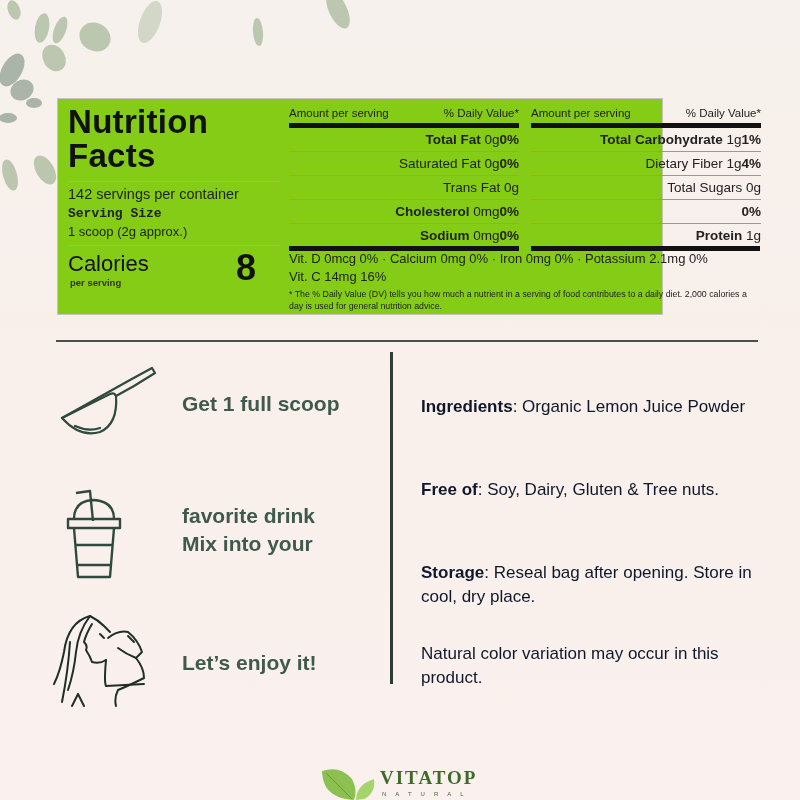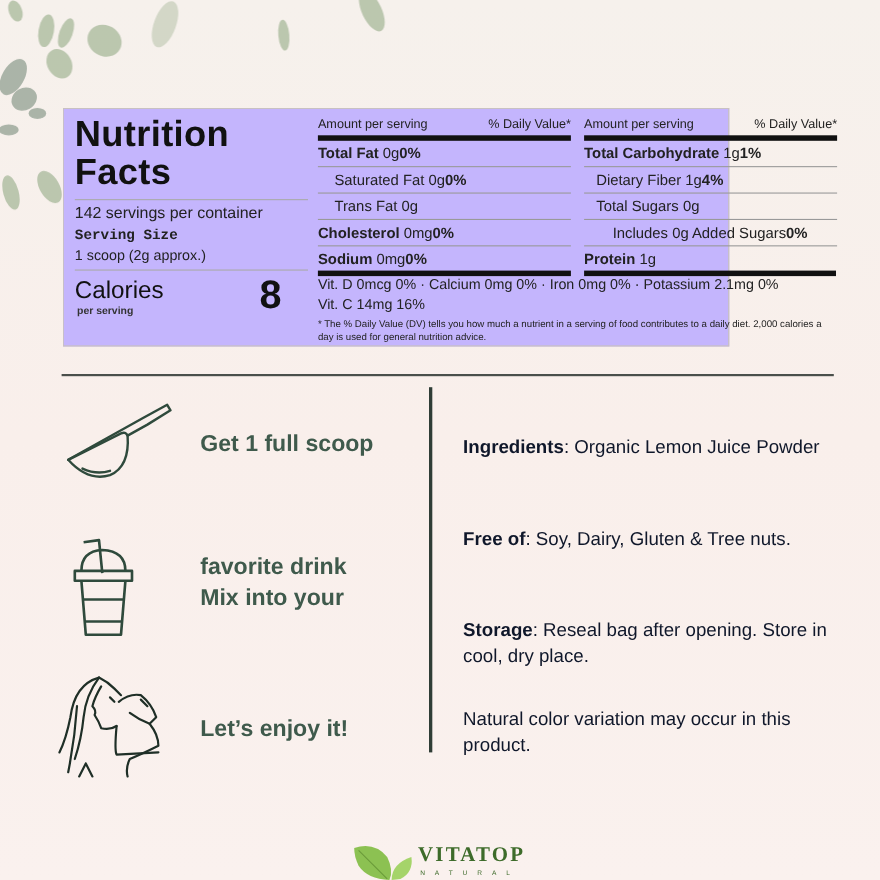--- a/index.html
+++ b/index.html
@@ -9,41 +9,41 @@
     background: #f8f0ec;
     font-family: "Liberation Sans", "DejaVu Sans", sans-serif;
     color: #1a1a1a;
   }
   .bg { position: absolute; inset: 0; background: linear-gradient(180deg, #f6f1ec 0%, #f9efeb 50%, #faf1ee 100%); }
   .leaves { position: absolute; left: 0; top: 0; width: 800px; height: 330px; pointer-events: none; }
 
   
   .label {
     position: absolute; left: 57px; top: 98px; width: 606px; height: 217px;
-    background: #c4b5fd; border: 1px solid #c9c2bc;
+    background: #84cc16; border: 1px solid #c9c2bc;
   }
   .nf-title {
     position: absolute; left: 10px; top: 6px;
     font-size: 33px; font-weight: bold; line-height: 34px; letter-spacing: 0.3px; color: #111;
   }
   .nf-sep1 { position: absolute; left: 10px; top: 82px; width: 212px; height: 1px; background: #aaa; }
   .nf-servings { position: absolute; left: 10px; top: 87px; font-size: 14.5px; color: #222; }
   .nf-size-label { position: absolute; left: 10px; top: 107px; font-size: 13px; font-weight: bold; color: #222; font-family: Liberation Mono, monospace; }
   .nf-size-value { position: absolute; left: 10px; top: 125px; font-size: 13px; color: #222; }
   .nf-sep2 { position: absolute; left: 10px; top: 146px; width: 212px; height: 1px; background: #aaa; }
   .nf-cal { position: absolute; left: 10px; top: 152px; font-size: 22px; font-weight: normal; color: #111; }
   .nf-cal-sub { position: absolute; left: 12px; top: 178px; font-size: 9.5px; font-weight: bold; color: #333; }
   .nf-cal-val { position: absolute; left: 178px; top: 148px; font-size: 36px; font-weight: bold; color: #111; }
 
   .col { position: absolute; top: 6px; width: 230px; }
   .col.c1 { left: 231px; }
   .col.c2 { left: 473px; }
   .col-head { display: flex; justify-content: space-between; font-size: 11.5px; color: #222; height: 16px; line-height: 16px; }
   .thick { height: 5px; background: #111; margin-top: 2px; }
-  .row { display: flex; justify-content: flex-start; height: 24px; line-height: 24px; font-size: 13.5px; border-bottom: 1px solid #999; color: #222; }
+  .row { display: flex; justify-content: flex-end; height: 24px; line-height: 24px; font-size: 13.5px; border-bottom: 1px solid #999; color: #222; }
   .row:last-child { border-bottom: none; }
   .row .b { font-weight: bold; }
   .row .pct { font-weight: bold; }
   .ind1 { padding-left: 15px; }
   .ind2 { padding-left: 26px; }
   .ind1c2 { padding-left: 11px; }
 
   .nf-bottom-bar1 { position: absolute; left: 231px; top: 147px; width: 230px; height: 5px; background: #111; }
   .nf-bottom-bar2 { position: absolute; left: 473px; top: 147px; width: 229px; height: 5px; background: #111; }
   .vit1 { position: absolute; left: 231px; top: 152px; font-size: 13px; color: #222; white-space: nowrap; }
@@ -150,21 +150,20 @@
         </div>
       <div class="row">
           <span class="ind1c2"><span>Dietary Fiber</span><span> 1g</span></span>
           <span class="pct">4%</span>
         </div>
       <div class="row">
           <span class="ind1c2"><span>Total Sugars</span><span> 0g</span></span>
           <span class="pct"></span>
         </div>
       <div class="row">
-          <span class="ind2"><span>Includes 0g Added Sugars</span><span></span></span>
           <span class="pct">0%</span>
         </div>
       <div class="row">
           <span><span class="b">Protein</span><span> 1g</span></span>
           <span class="pct"></span>
         </div>
     </div>
   </div>
 
   <div class="nf-bottom-bar1"></div>

